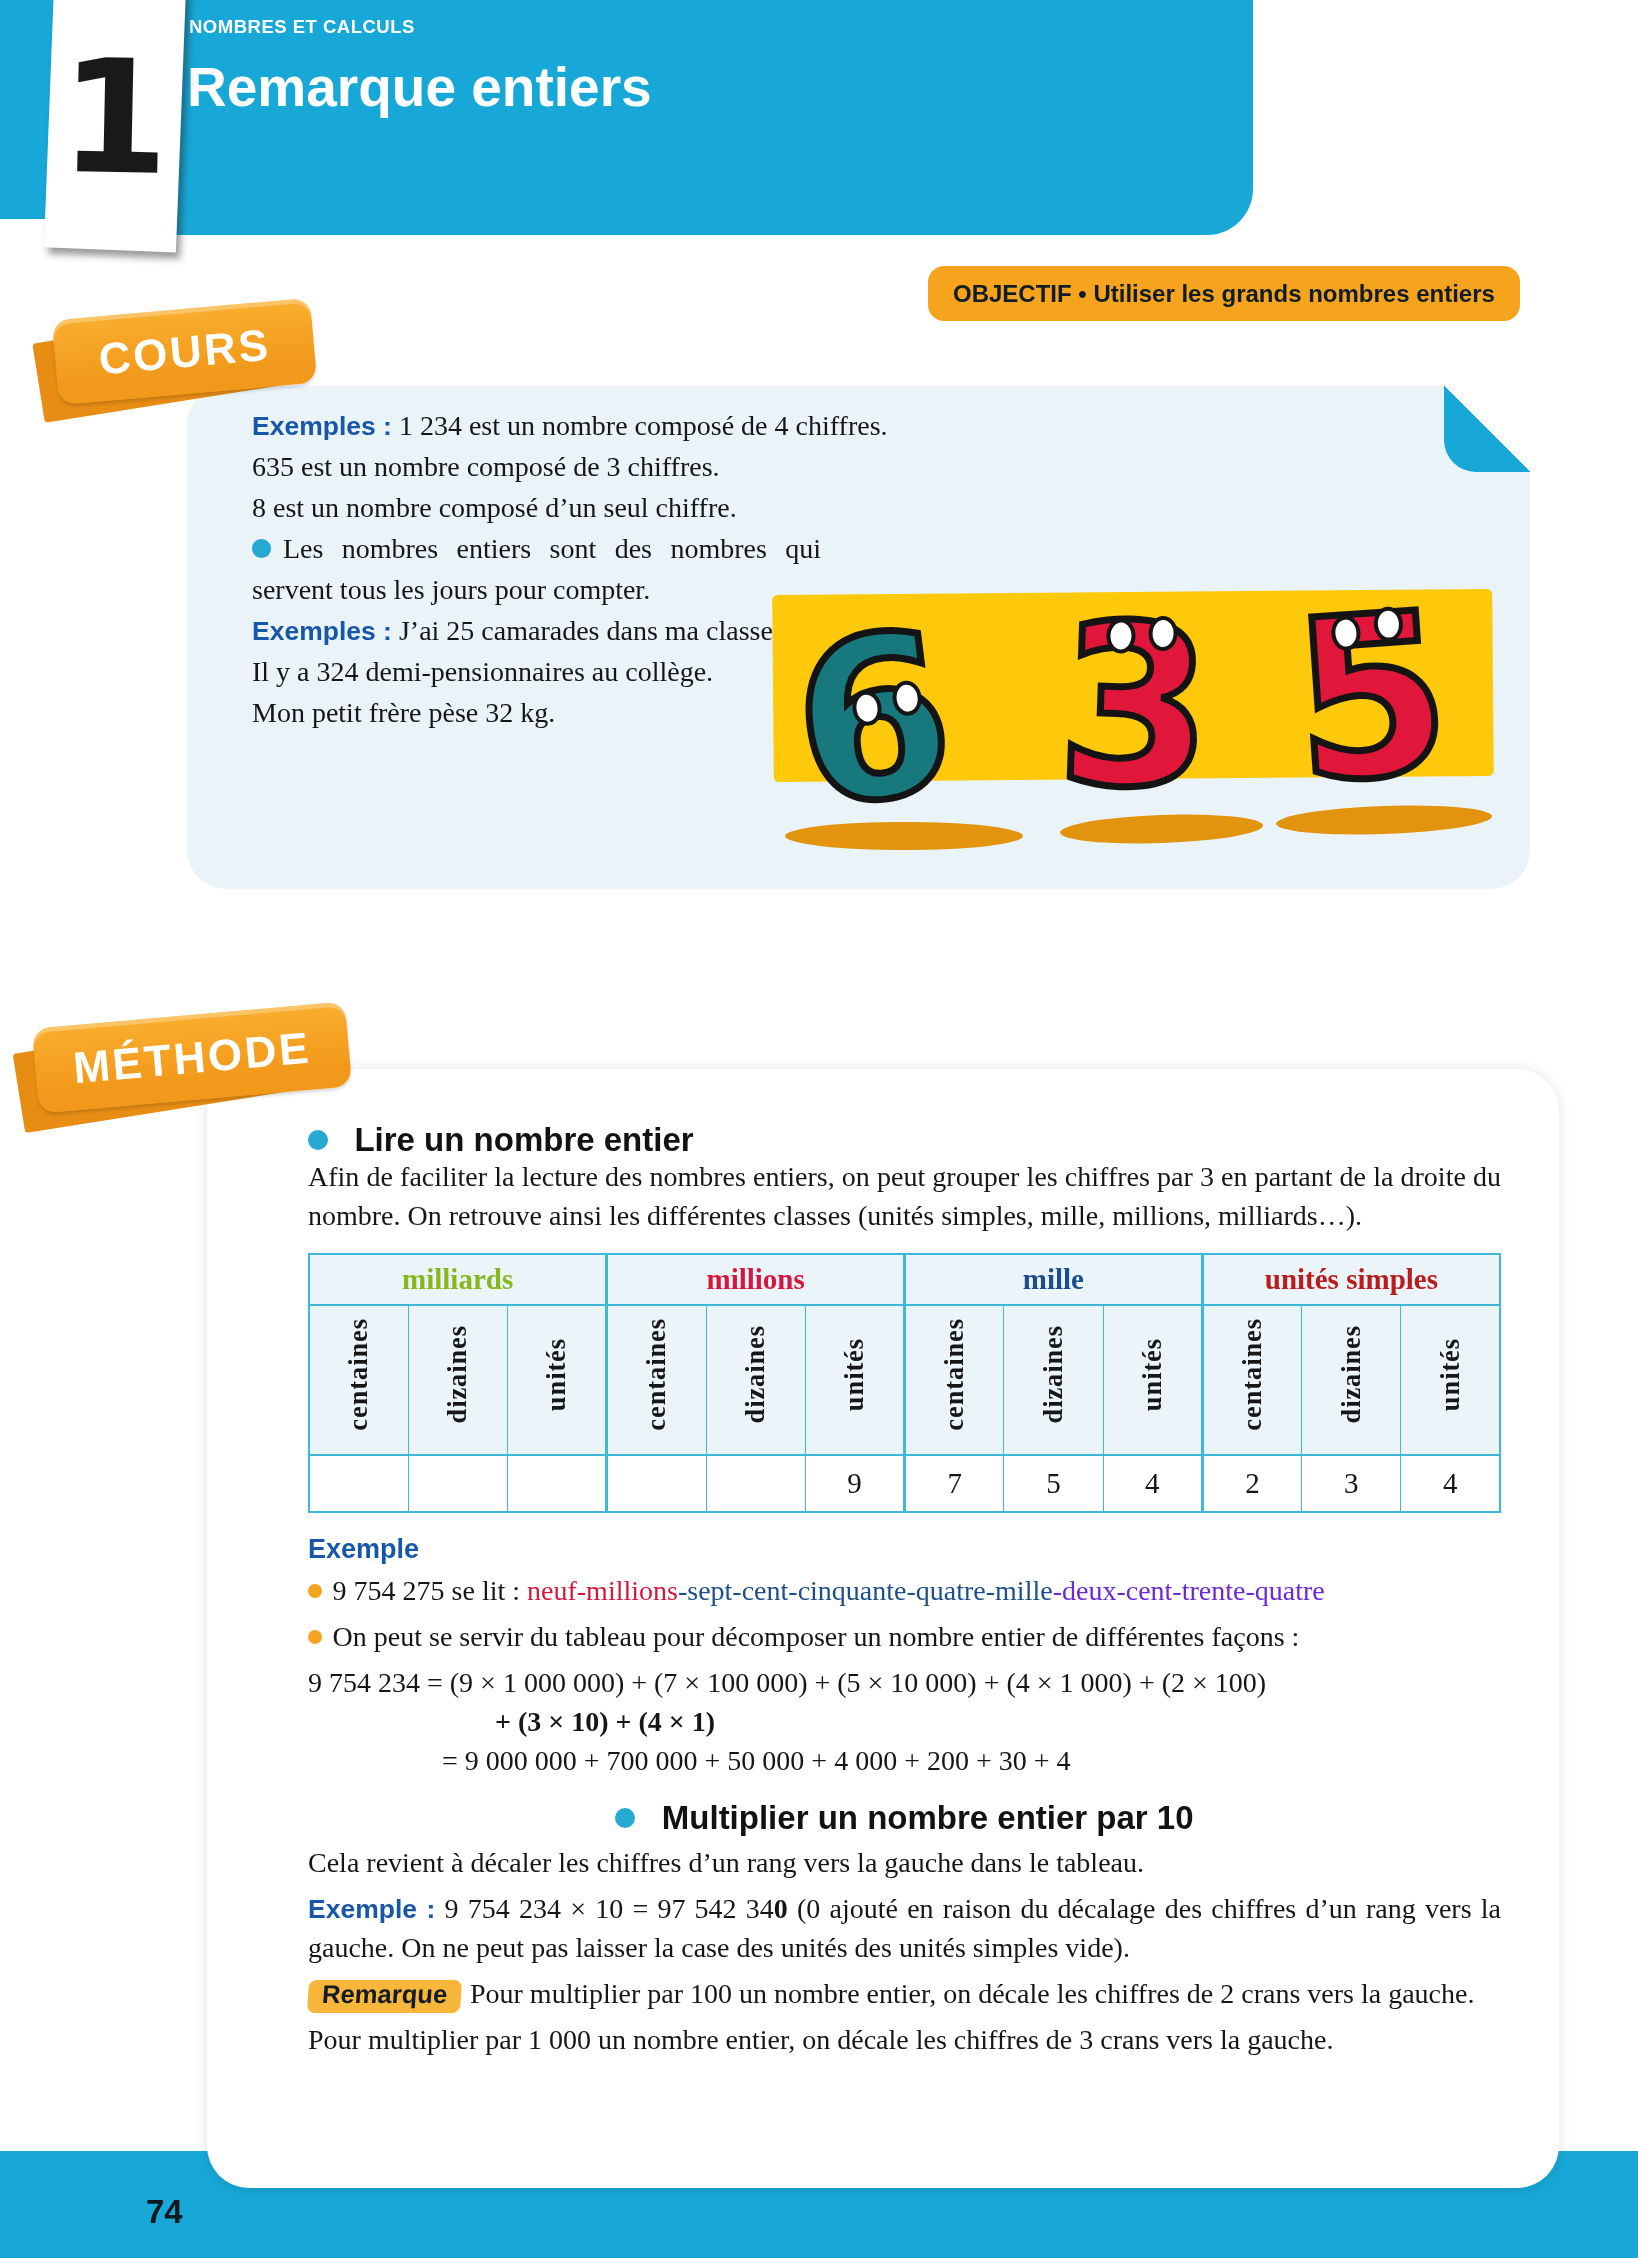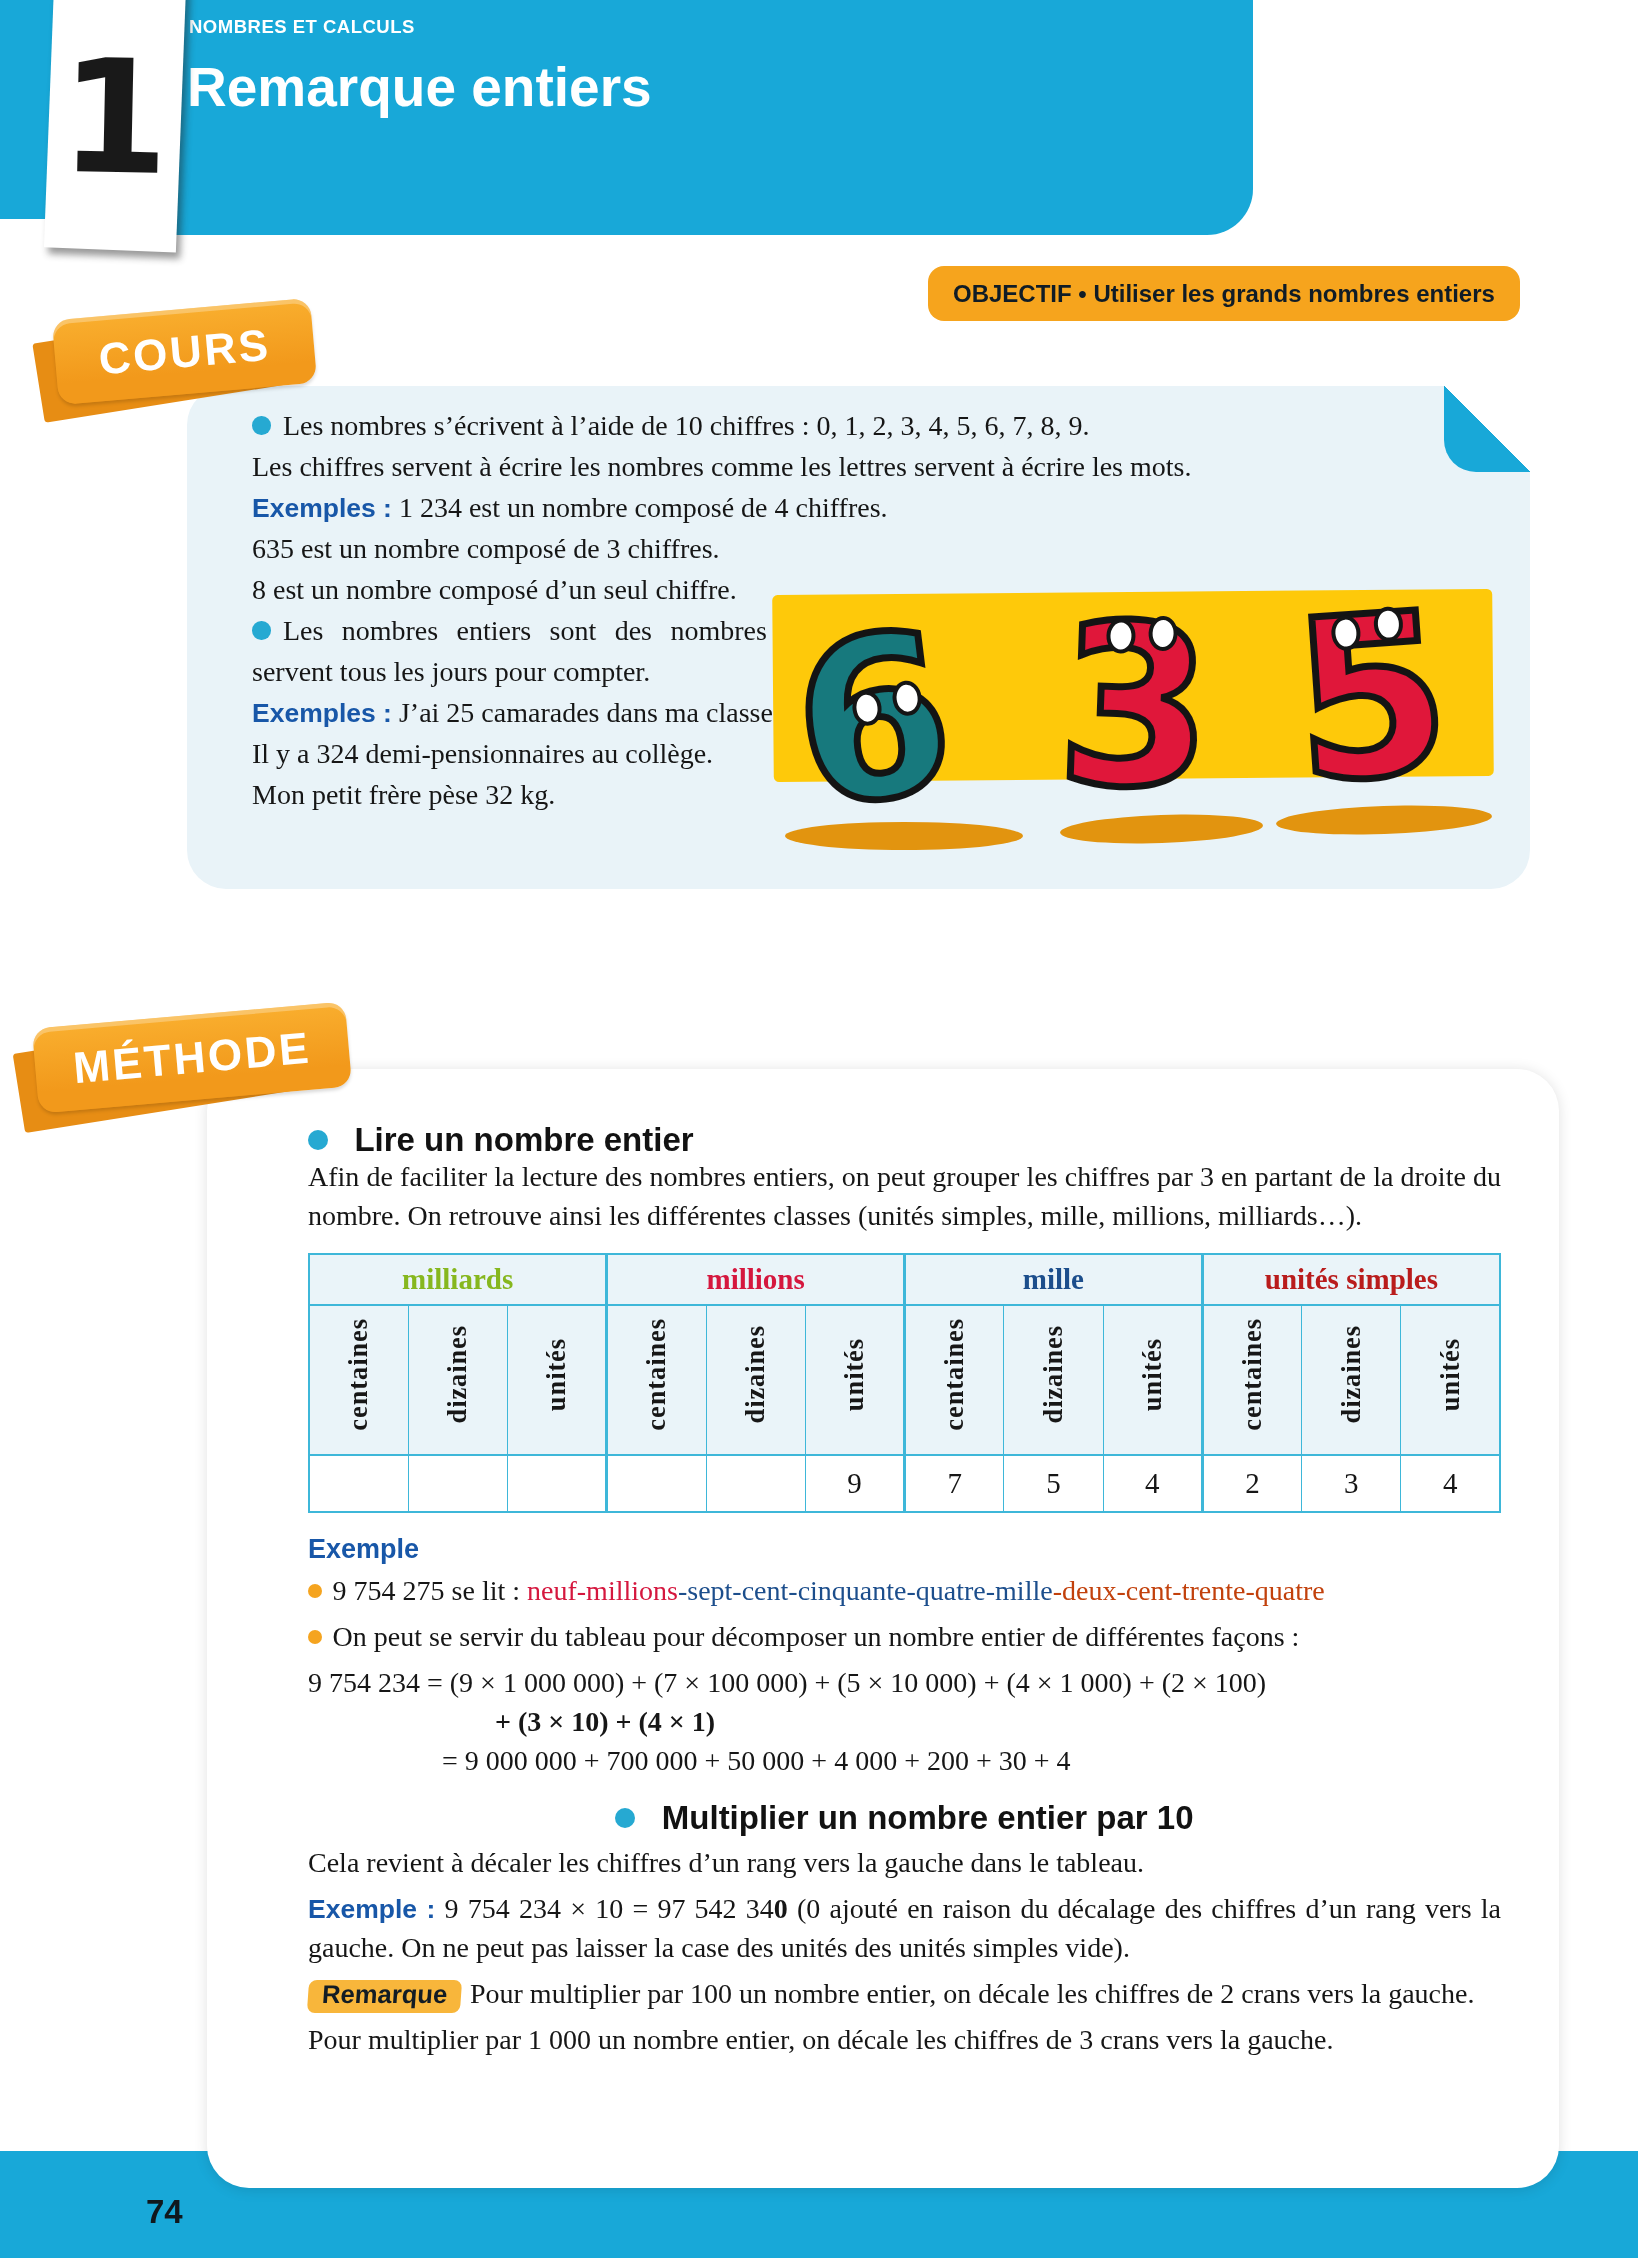--- a/index.html
+++ b/index.html
@@ -126,22 +126,20 @@
   </div>
 
   <div class="badge cours-badge">
     <div class="back"></div>
     <div class="front">COURS</div>
   </div>
 
   <div class="course">
     <div class="fold"></div>
 
-    <p><span class="dot-b"></span><span>Les nombres s’écrivent à l’aide de 10 chiffres : 0, 1, 2, 3, 4, 5, 6, 7, 8, 9.</span><br>
-    <span>Les chiffres servent à écrire les nombres comme les lettres servent à écrire les mots.</span></p>
 
     <p class="c-ex">
       <span class="exlabel">Exemples :</span>
       <span>1 234 est un nombre composé de 4 chiffres.</span><br>
       <span>635 est un nombre composé de 3 chiffres.</span><br>
       <span>8 est un nombre composé d’un seul chiffre.</span>
     </p>
 
     <p class="narrow mt16"><span class="dot-b"></span><span>Les nombres entiers sont des nombres qui servent tous les jours pour compter.</span></p>
 
@@ -224,21 +222,21 @@
         <td class="gs">2</td>
         <td>3</td>
         <td>4</td>
       </tr>
     </tbody>
       </table>
 
     <div class="m-exlabel">Exemple</div>
 
     <p class="reading m-p">
-      <span class="dot-o"></span><span>9 754 275 se lit : </span><span style="color: rgb(213, 23, 62);">neuf-millions</span><span style="color: rgb(28, 78, 140);">-sept-cent-cinquante-quatre-mille</span><span style="color: #c2410c;">-deux-cent-trente-quatre</span>
+      <span class="dot-o"></span><span>9 754 275 se lit : </span><span style="color: rgb(213, 23, 62);">neuf-millions</span><span style="color: rgb(28, 78, 140);">-sept-cent-cinquante-quatre-mille</span><span style="color: #6d28d9;">-deux-cent-trente-quatre</span>
     </p>
 
     <p class="m-bullet2 m-p"><span class="dot-o"></span><span>On peut se servir du tableau pour décomposer un nombre entier de différentes façons :</span></p>
 
     <p class="eq m-p">9 754 234 = (9 × 1 000 000) + (7 × 100 000) + (5 × 10 000) + (4 × 1 000) + (2 × 100)</p>
     <p class="eq eq2 m-p">+ (3 × 10) + (4 × 1)</p>
     <p class="eq eq3 m-p">= 9 000 000 + 700 000 + 50 000 + 4 000 + 200 + 30 + 4</p>
 
     <div class="mh mh2">
       <span class="dot-b"></span>

